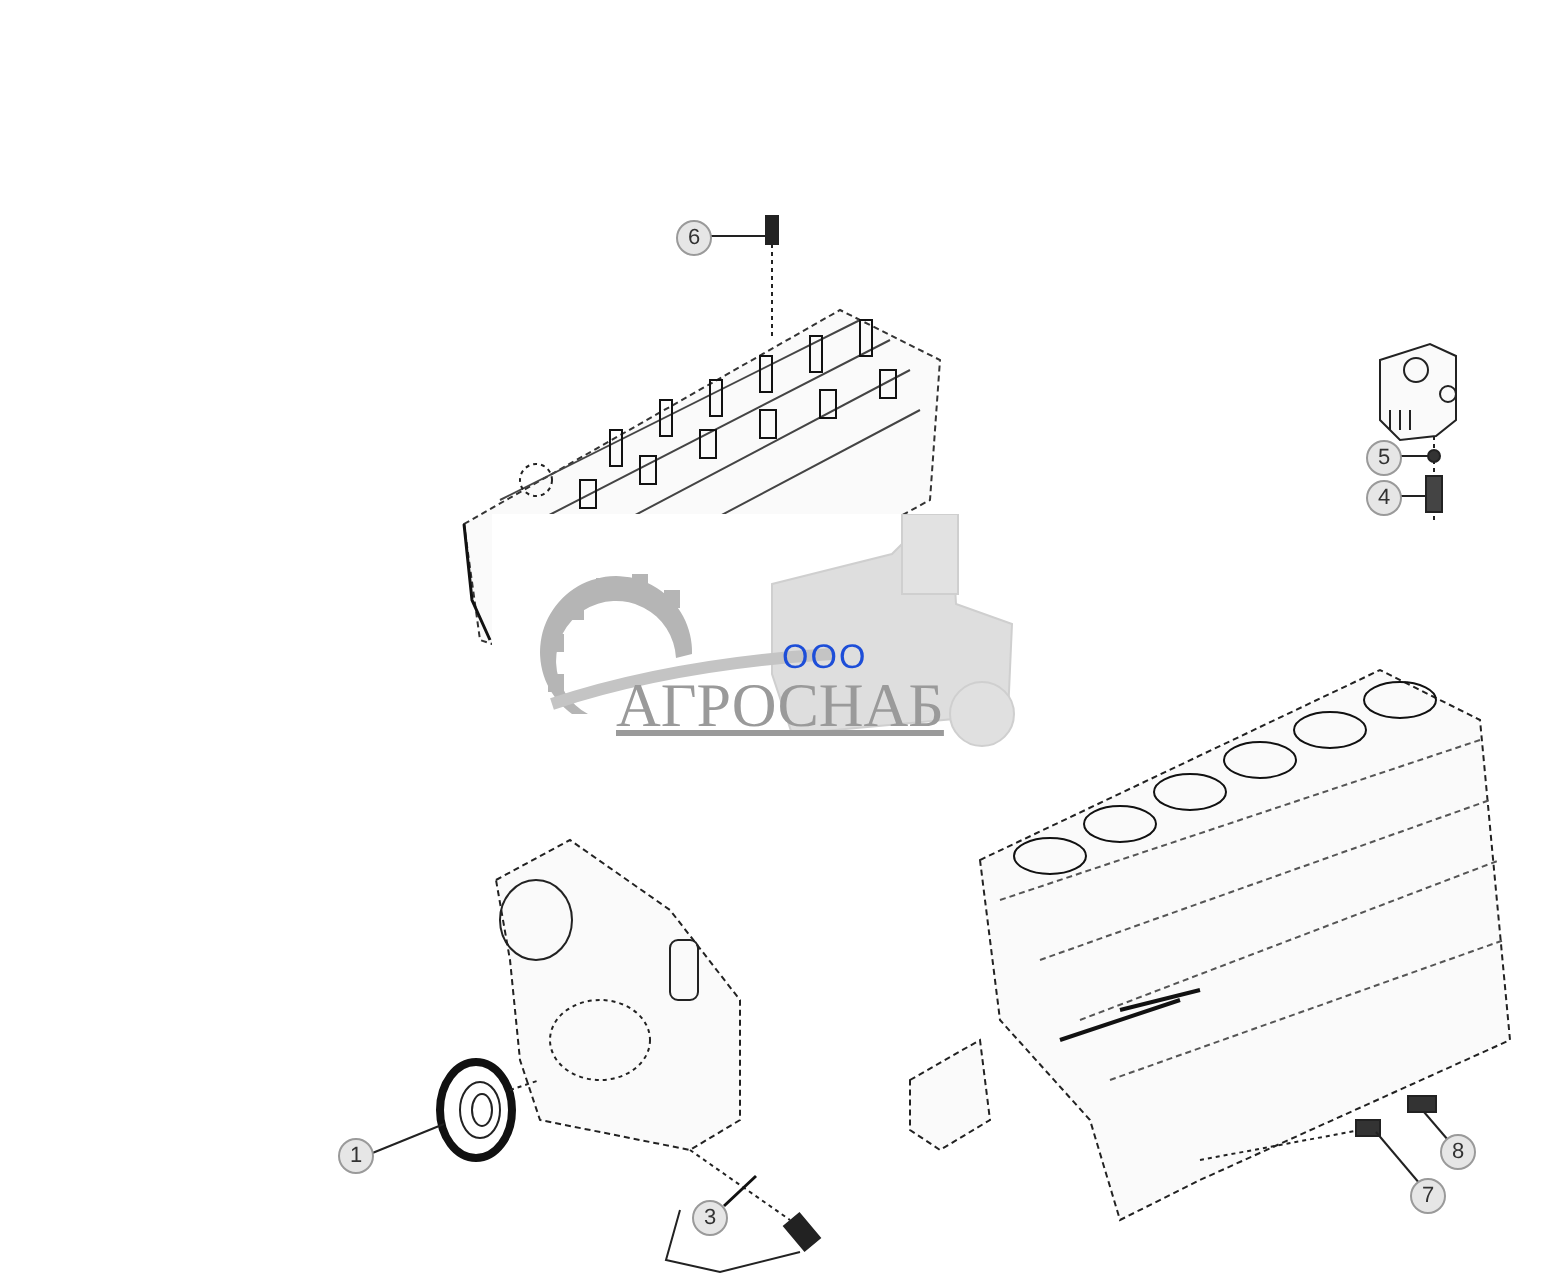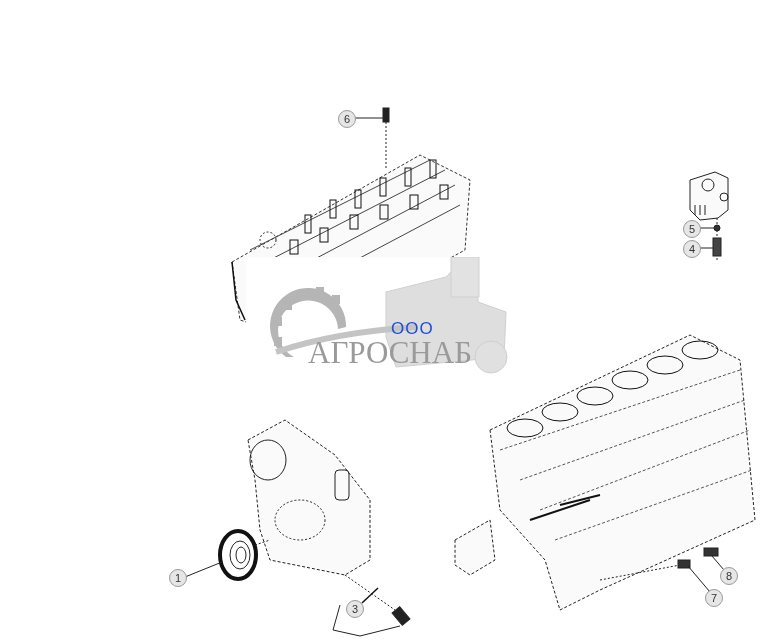--- a/index.html
+++ b/index.html
@@ -3,21 +3,21 @@
 <meta charset="utf-8">
 <style>
   html, body { margin:0; padding:0; background:#ffffff; }
   body { width:781px; height:641px; position:relative; overflow:hidden; font-family:"Liberation Sans", sans-serif; }
   .canvas { position:absolute; left:0; top:0; width:781px; height:641px; }
   .callout { position:absolute; width:16px; height:16px; border-radius:50%;
     background:#e6e6e6; border:1px solid #9a9a9a; color:#333; font-size:11px;
     line-height:16px; text-align:center; font-family:"Liberation Sans", sans-serif; cursor:pointer; }
   .watermark { position:absolute; left:246px; top:257px; width:288px; height:128px; background:#ffffff; }
   .wm-ooo { position:absolute; left:145px; top:62px; font-family:Liberation Sans, sans-serif; font-size:17px; color:#1d4ed8; letter-spacing:1px; }
-  .wm-name { position:absolute; left:62px; top:78px; font-family:"Liberation Serif", serif; font-size:31px; color:#9a9a9a; letter-spacing:0px; }
+  .wm-name { position:absolute; left:62px; top:78px; font-family:"Liberation Serif", serif; font-size:31px; color:#9a9a9a; letter-spacing:0px;text-decoration:underline; }
 </style>
 </head>
 <body>
 
 <svg class="canvas" viewBox="0 0 781 641" xmlns="http://www.w3.org/2000/svg">
   <g fill="none" stroke="#222" stroke-width="1">
 
     <g>
       <polygon points="232,262 420,155 470,180 465,250 300,340 240,320" fill="#fafafa" stroke="#333" stroke-dasharray="3,2"></polygon>
       <path d="M250,250 L430,160 M260,265 L445,170 M275,280 L455,185 M290,295 L460,205" stroke="#444"></path>

